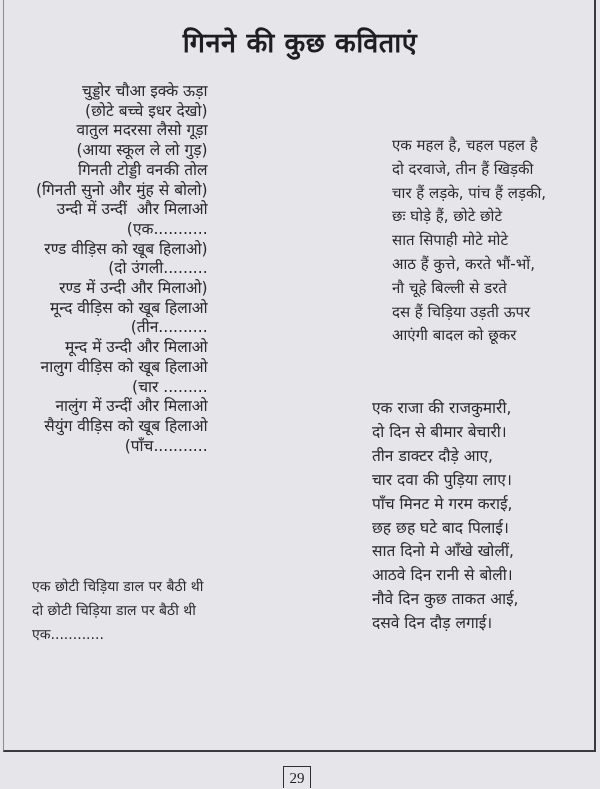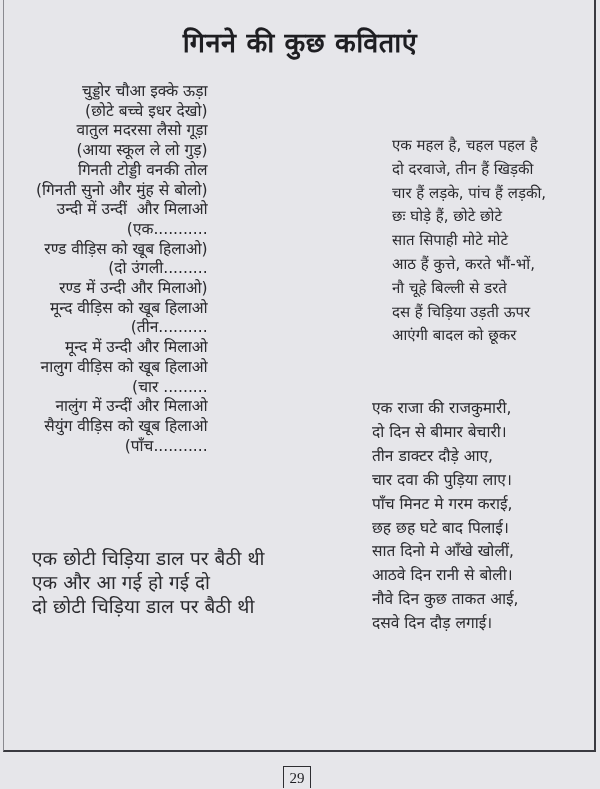--- a/index.html
+++ b/index.html
@@ -20,33 +20,33 @@
     position: absolute; left: 0; width: 600px; top: 12px;
     text-align: center; font-size: 27px; font-weight: bold; color: #1e1e22;
     letter-spacing: 0.5px;
     margin-top: 11px;
   }
   .poem { position: absolute; font-size: 15.5px; line-height: 19.6px; white-space: pre; }
   .poem .line { display: block; }
   #poem-1 { left: 36px; top: 82px; line-height: 19.7px; text-align: right; }
   #poem-2 { left: 392px; top: 134px; line-height: 23.8px; font-size: 15px; }
   #poem-3 { left: 372px; top: 397px; line-height: 23.9px; font-size: 15.5px; }
-  #poem-4 { left: 32px; top: 546px; line-height: 24px; font-size: 19px; }
+  #poem-4 { left: 32px; top: 574px; line-height: 24px; font-size: 14px; }
   .page-number {
     position: absolute; left: 283px; top: 766px; width: 28px; height: 22px;
     border: 1.5px solid #2e2e32; border-bottom: none; box-sizing: border-box;
     font-size: 15px; text-align: center; line-height: 22px; color: #1e1e22;
     font-family: "Liberation Serif", serif;
   }
 </style>
 </head>
 <body>
 
 <div class="page-frame"></div>
 
 <h1 class="title">गिनने की कुछ कविताएं</h1>
 
 <div class="poem" id="poem-1"><span class="line">चुड्डोर चौआ इक्के ऊड़ा</span><span class="line">(छोटे बच्चे इधर देखो)</span><span class="line">वातुल मदरसा लैसो गूड़ा</span><span class="line">(आया स्कूल ले लो गुड़)</span><span class="line">गिनती टोड्डी वनकी तोल</span><span class="line">(गिनती सुनो और मुंह से बोलो)</span><span class="line">उन्दी में उन्दीं  और मिलाओ</span><span class="line">(एक...........</span><span class="line">रण्ड वीड़िस को खूब हिलाओ)</span><span class="line">(दो उंगली.........</span><span class="line">रण्ड में उन्दी और मिलाओ)</span><span class="line">मून्द वीड़िस को खूब हिलाओ</span><span class="line">(तीन..........</span><span class="line">मून्द में उन्दी और मिलाओ</span><span class="line">नालुग वीड़िस को खूब हिलाओ</span><span class="line">(चार .........</span><span class="line">नालुंग में उन्दीं और मिलाओ</span><span class="line">सैयुंग वीड़िस को खूब हिलाओ</span><span class="line">(पाँच...........</span></div>
 <div class="poem" id="poem-2"><span class="line">एक महल है, चहल पहल है</span><span class="line">दो दरवाजे, तीन हैं खिड़की</span><span class="line">चार हैं लड़के, पांच हैं लड़की,</span><span class="line">छः घोड़े हैं, छोटे छोटे</span><span class="line">सात सिपाही मोटे मोटे</span><span class="line">आठ हैं कुत्ते, करते भौं-भों,</span><span class="line">नौ चूहे बिल्ली से डरते</span><span class="line">दस हैं चिड़िया उड़ती ऊपर</span><span class="line">आएंगी बादल को छूकर</span></div>
 <div class="poem" id="poem-3"><span class="line">एक राजा की राजकुमारी,</span><span class="line">दो दिन से बीमार बेचारी।</span><span class="line">तीन डाक्टर दौड़े आए,</span><span class="line">चार दवा की पुड़िया लाए।</span><span class="line">पाँच मिनट मे गरम कराई,</span><span class="line">छह छह घटे बाद पिलाई।</span><span class="line">सात दिनो मे आँखे खोलीं,</span><span class="line">आठवे दिन रानी से बोली।</span><span class="line">नौवे दिन कुछ ताकत आई,</span><span class="line">दसवे दिन दौड़ लगाई।</span></div>
-<div class="poem" id="poem-4"><span class="line">एक छोटी चिड़िया डाल पर बैठी थी</span><span class="line">एक और आ गई हो गई दो</span><span class="line">दो छोटी चिड़िया डाल पर बैठी थी</span></div>
+<div class="poem" id="poem-4"><span class="line">एक छोटी चिड़िया डाल पर बैठी थी</span><span class="line">दो छोटी चिड़िया डाल पर बैठी थी</span><span class="line">एक............</span></div>
 
 <div class="page-number">29</div>
 
 </body></html>

